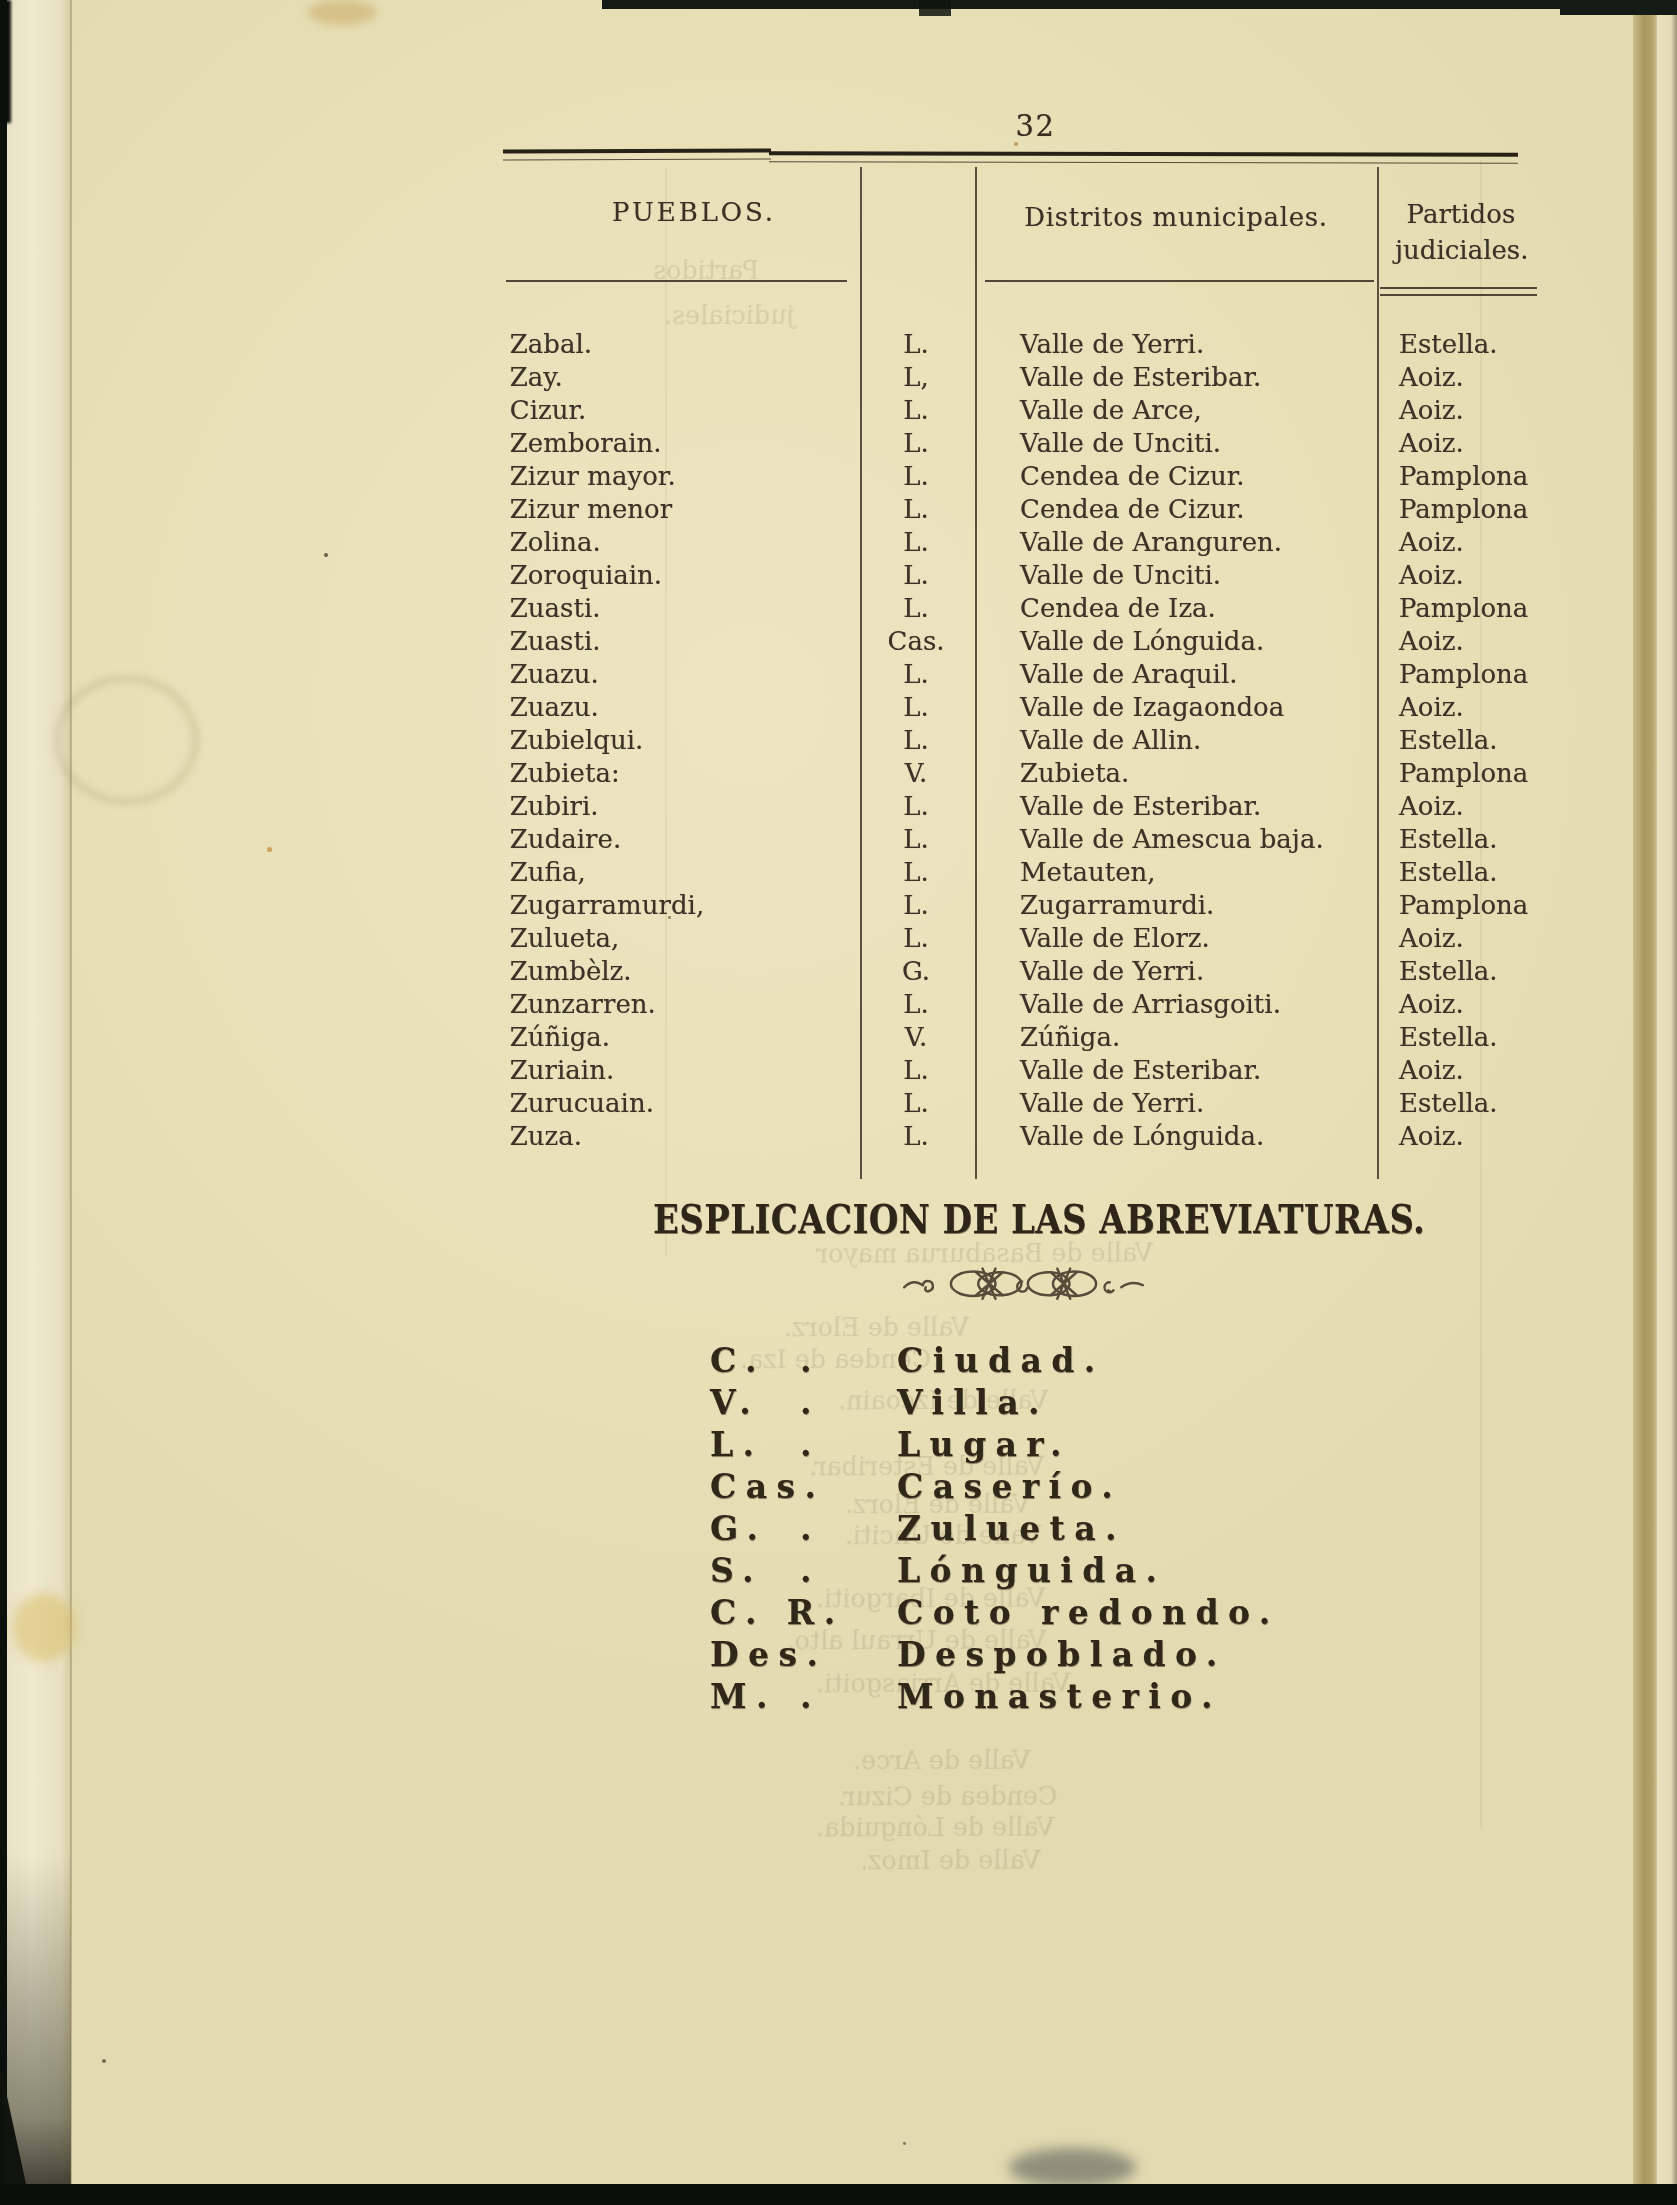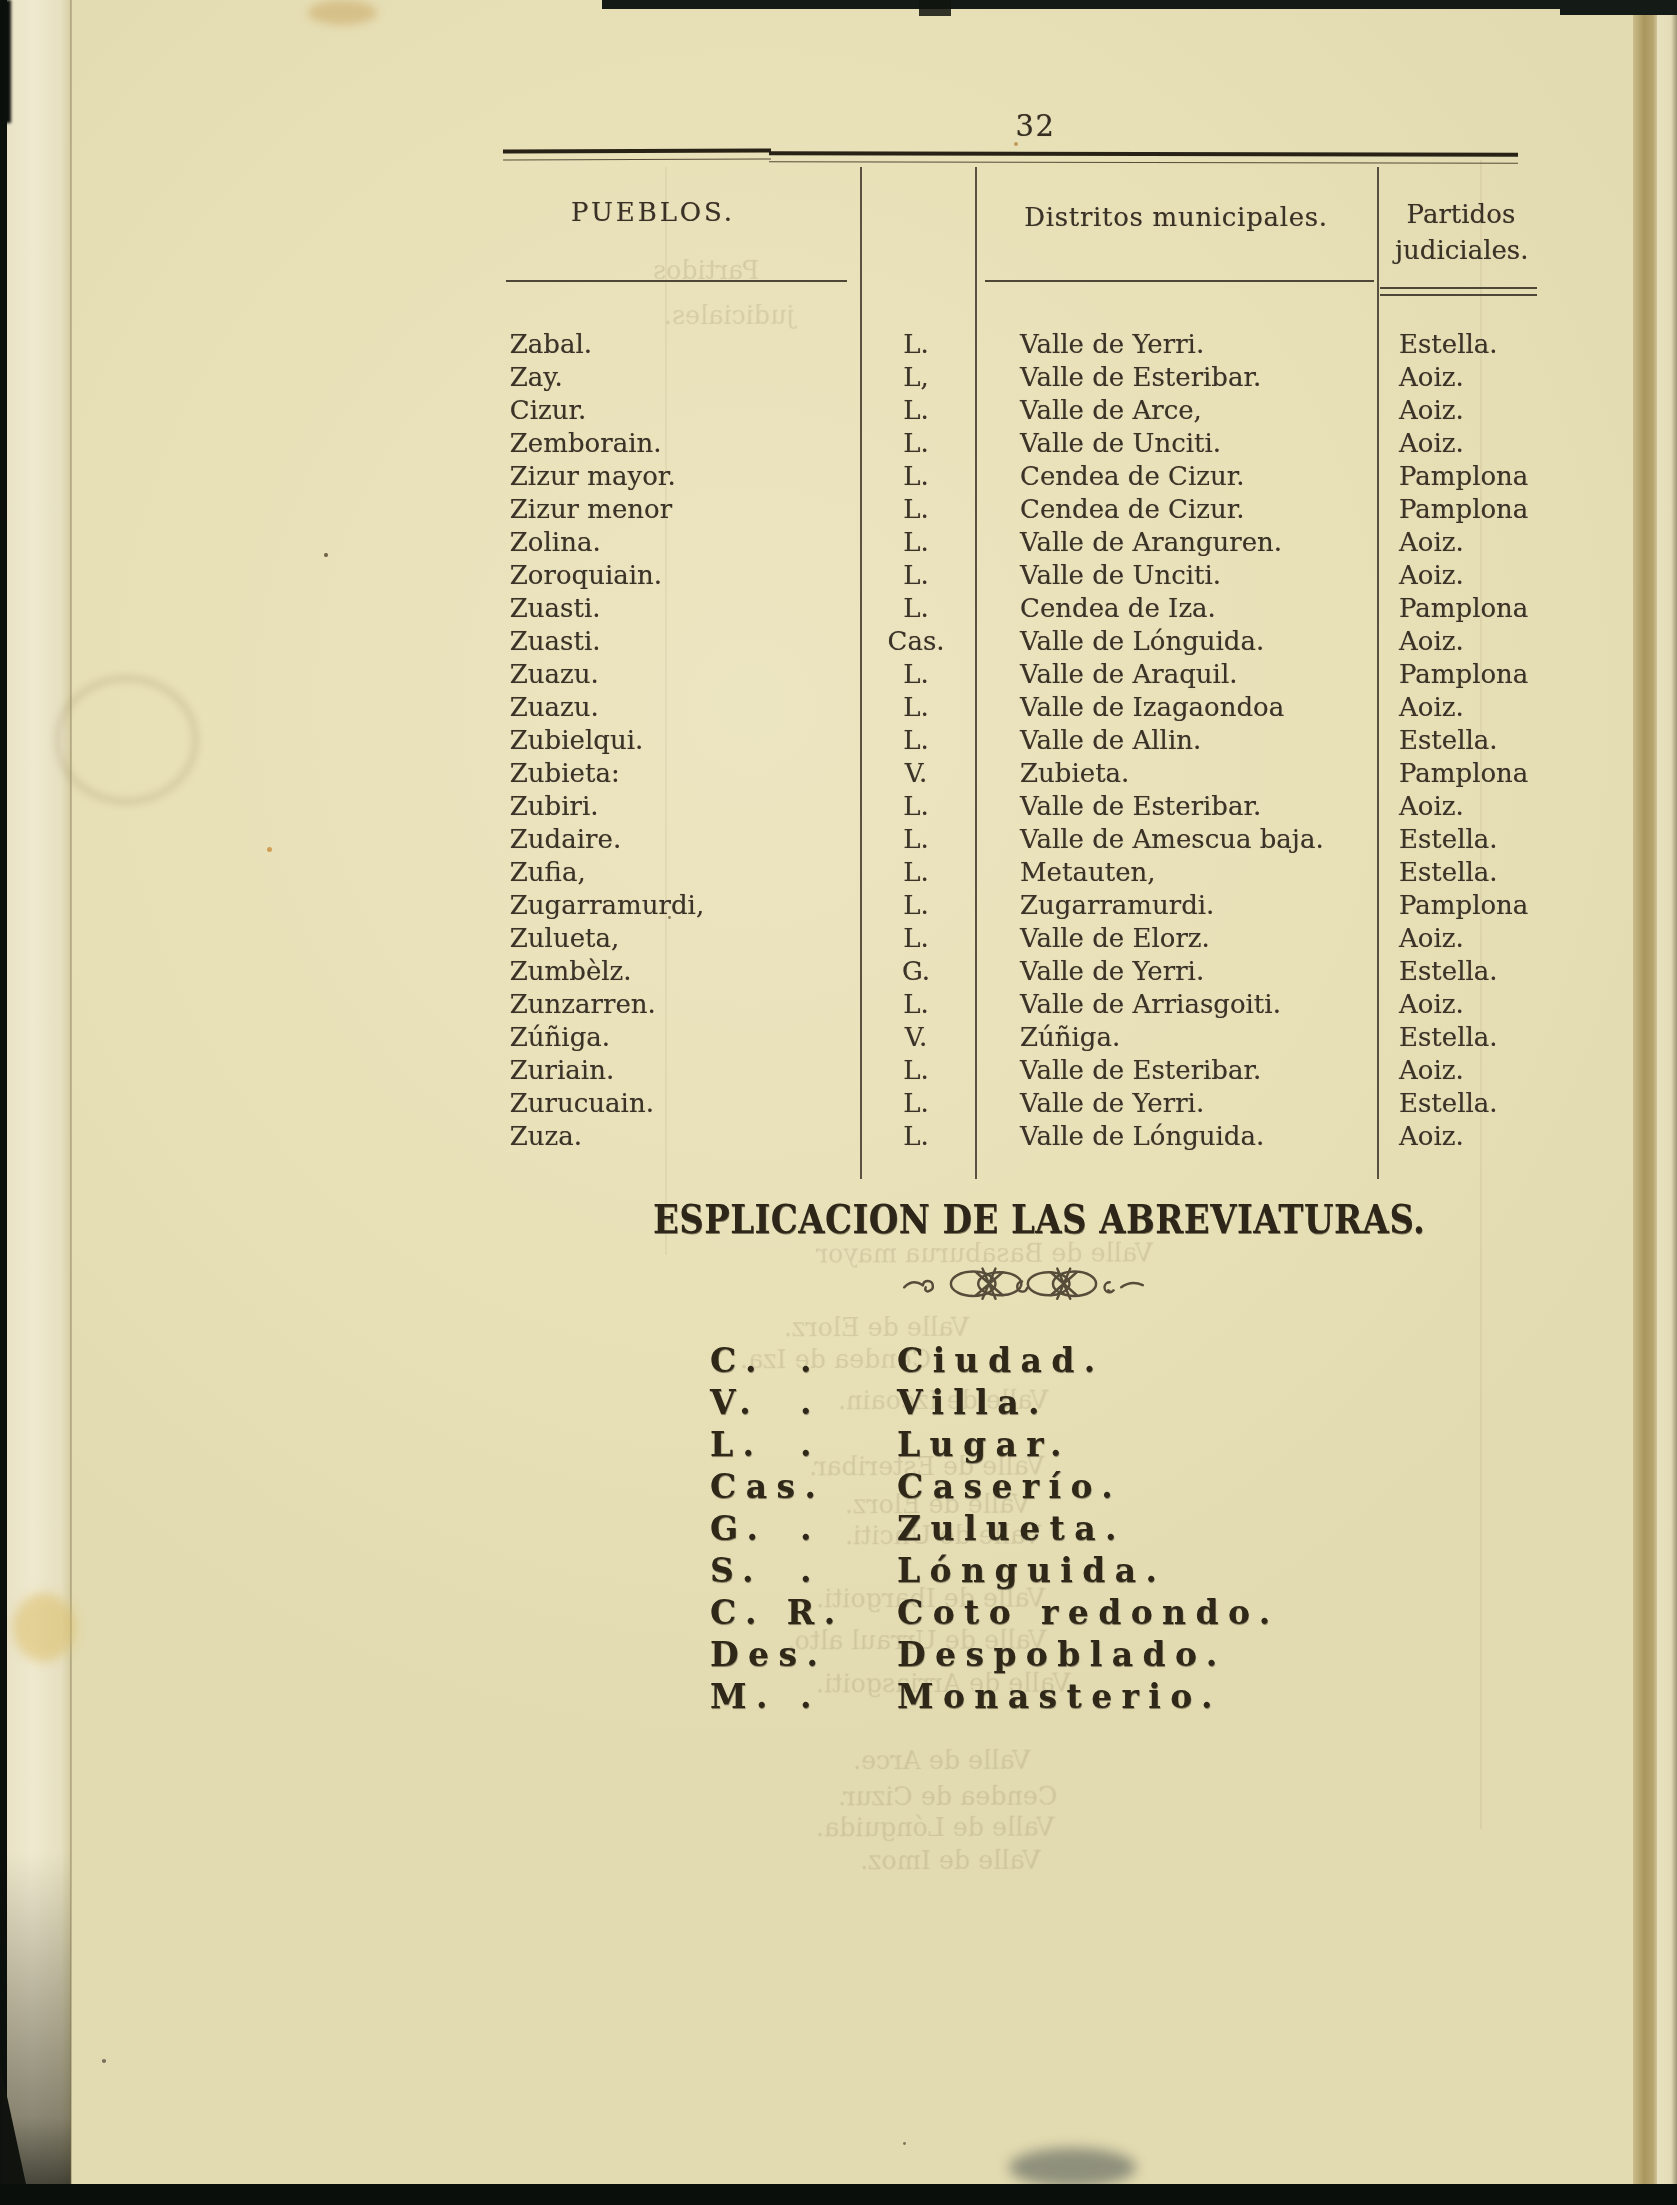--- a/index.html
+++ b/index.html
@@ -37,21 +37,21 @@
          font-size:29px;letter-spacing:1.5px;color:#352e21;text-shadow:0 0 0.7px rgba(50,42,30,.5);}
   .rule-seg{position:absolute;height:5.8px;border-top:4.4px solid #282216;border-bottom:1.5px solid #554b38;}
   .rs-l{left:503px;top:149px;width:268px;transform:rotate(-.2deg);}
   .rs-r{left:769px;top:152px;width:749px;transform:rotate(.12deg);}
   .vline{position:absolute;top:167px;height:1012px;width:1.5px;background:#3f382a;opacity:.85;}
   .v1{left:860px;} .v2{left:975px;} .v3{left:1377px;}
   .hrule{position:absolute;height:1.5px;background:#4e4636;}
   .u1{left:506px;top:280px;width:341px;} .u2{left:985px;top:280px;width:389px;}
   .u3a{left:1380px;top:287px;width:157px;} .u3b{left:1380px;top:294px;width:157px;height:1.5px;}
   .th{position:absolute;font-size:26px;color:#3a3227;text-shadow:0 0 0.7px rgba(50,42,30,.45);white-space:nowrap;}
-  .th-pueblos{left:475px;top:197px;width:356px;text-align:center;letter-spacing:2.9px;}
+  .th-pueblos{left:516px;top:197px;width:356px;text-align:center;letter-spacing:2.9px;}
   .th-distritos{left:975px;top:202px;width:402px;text-align:center;letter-spacing:0.7px;}
   .th-partidos{left:1395px;top:196px;line-height:36px;}
   .th-partidos .l1{display:block;padding-left:11.6px;}
   .rows{position:absolute;left:504px;top:328px;width:1103px;}
   .tr{position:relative;height:33px;}
   .td{position:absolute;top:0;white-space:nowrap;font-size:26px;line-height:33px;
       text-shadow:0 0 0.7px rgba(50,42,30,.45);}
   .c-pueblo{left:5.8px;} .c-abbr{left:354px;width:116px;text-align:center;} .c-dist{left:480px;margin-left:36px;} .c-part{left:895px;}
   
   .sec-title{position:absolute;left:653px;top:1197px;width:747px;text-align:center;

